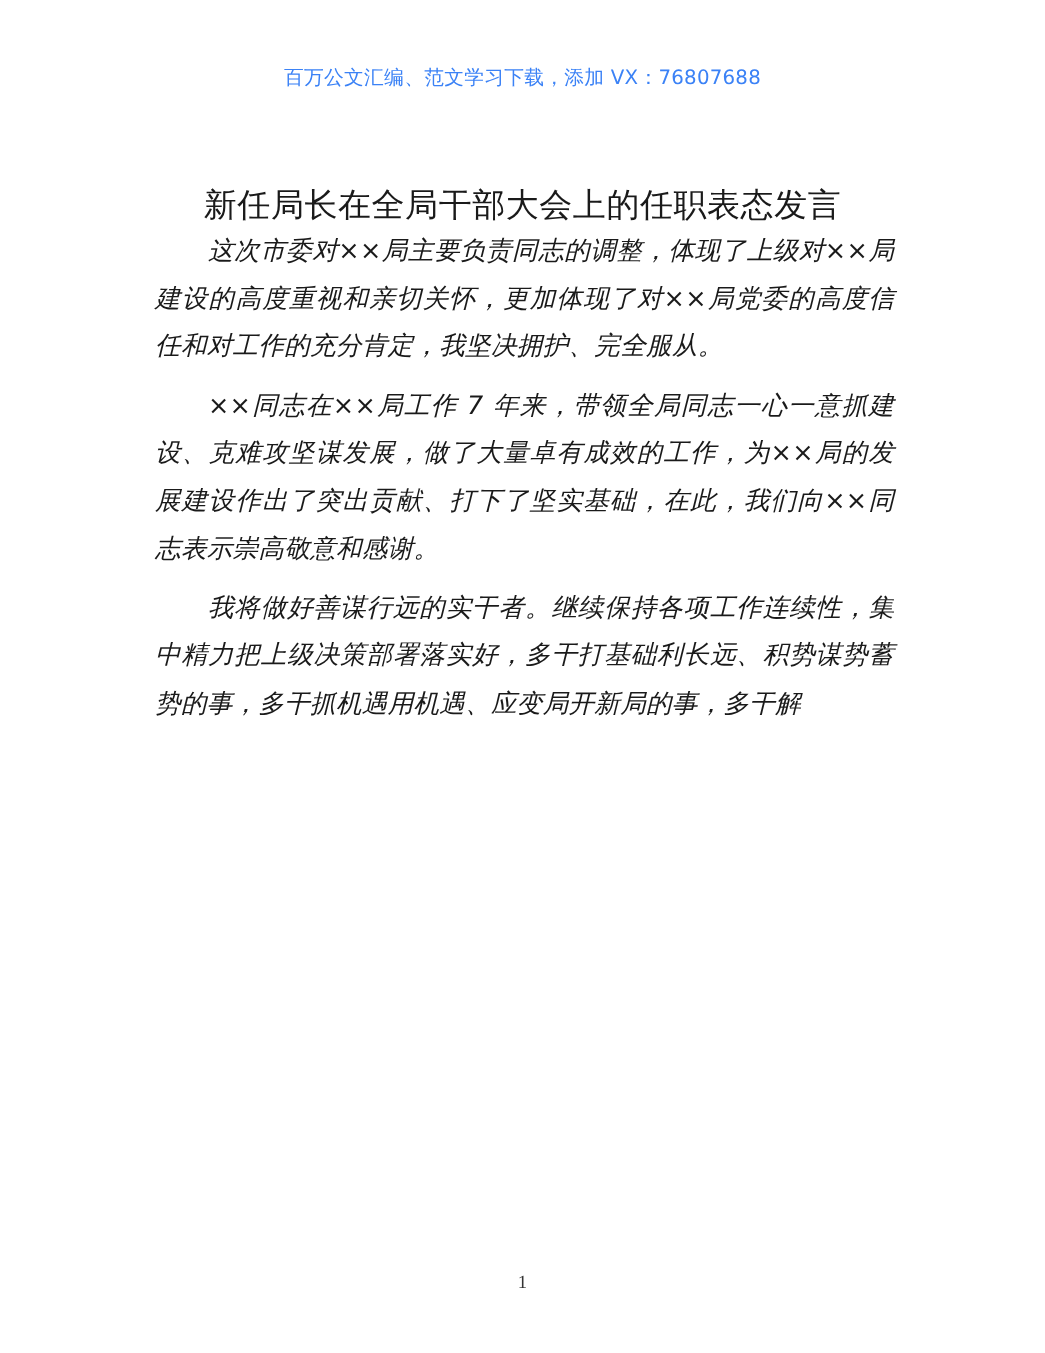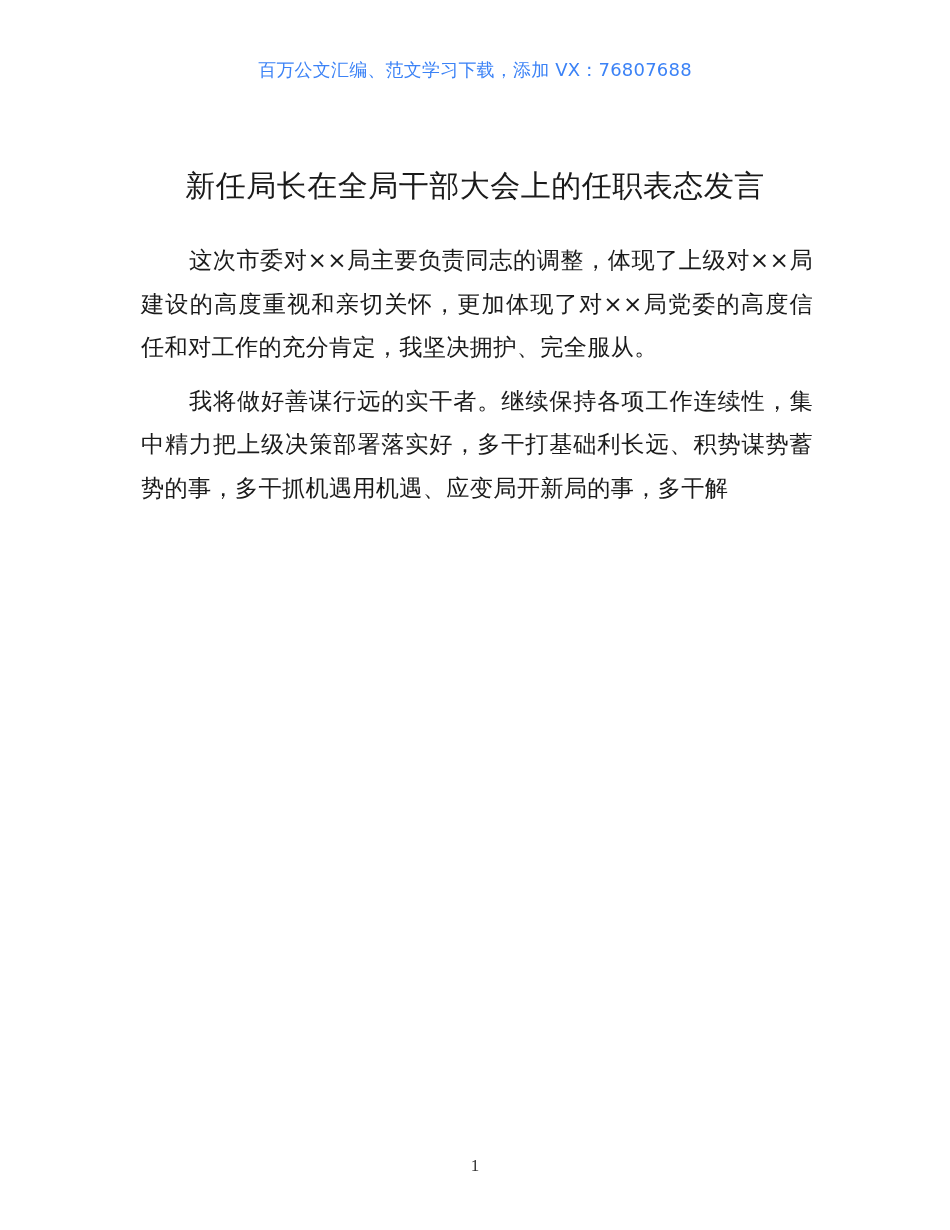--- a/index.html
+++ b/index.html
@@ -2,31 +2,32 @@
 <html><head>
 <meta charset="utf-8">
 <style>
   html, body { margin:0; padding:0; background:#ffffff; }
   body { width:950px; height:1230px; position:relative; overflow:hidden;
          font-family:"DejaVu Sans","Liberation Sans",sans-serif; color:#1a1a1a; }
   .header { position:absolute; top:58px; left:0; width:950px; text-align:center;
             color:#3b82f6; font-size:18px; letter-spacing:0.2px; }
   .title { position:absolute; top:166px; left:0; width:950px; text-align:center;
            font-size:30px; color:#1a1a1a; letter-spacing:0.5px; }
-  .body { position:absolute; top:238px; left:141px; width:672px; }
+  .body { position:absolute; top:206px; left:141px; width:672px;font-style:italic; }
   .para { font-size:23.2px; line-height:43.5px; text-indent:48px; margin:0 0 10px 0;
           text-align:justify; letter-spacing:0.3px; }
   .pagenum { position:absolute; top:1156px; left:0; width:950px; text-align:center;
              font-family:"Liberation Serif","DejaVu Serif",serif; font-size:17px; color:#333; }
 </style>
 </head>
 <body>
 
 <div class="header">百万公文汇编、范文学习下载，添加 VX：76807688</div>
 
 <div class="title">新任局长在全局干部大会上的任职表态发言</div>
 
 <div class="body">
   <p class="para">这次市委对××局主要负责同志的调整，体现了上级对××局建设的高度重视和亲切关怀，更加体现了对××局党委的高度信任和对工作的充分肯定，我坚决拥护、完全服从。</p>
+  <p class="para">××同志在××局工作 7 年来，带领全局同志一心一意抓建设、克难攻坚谋发展，做了大量卓有成效的工作，为××局的发展建设作出了突出贡献、打下了坚实基础，在此，我们向××同志表示崇高敬意和感谢。</p>
   <p class="para">我将做好善谋行远的实干者。继续保持各项工作连续性，集中精力把上级决策部署落实好，多干打基础利长远、积势谋势蓄势的事，多干抓机遇用机遇、应变局开新局的事，多干解</p>
 </div>
 
 <div class="pagenum">1</div>
 
 </body></html>

